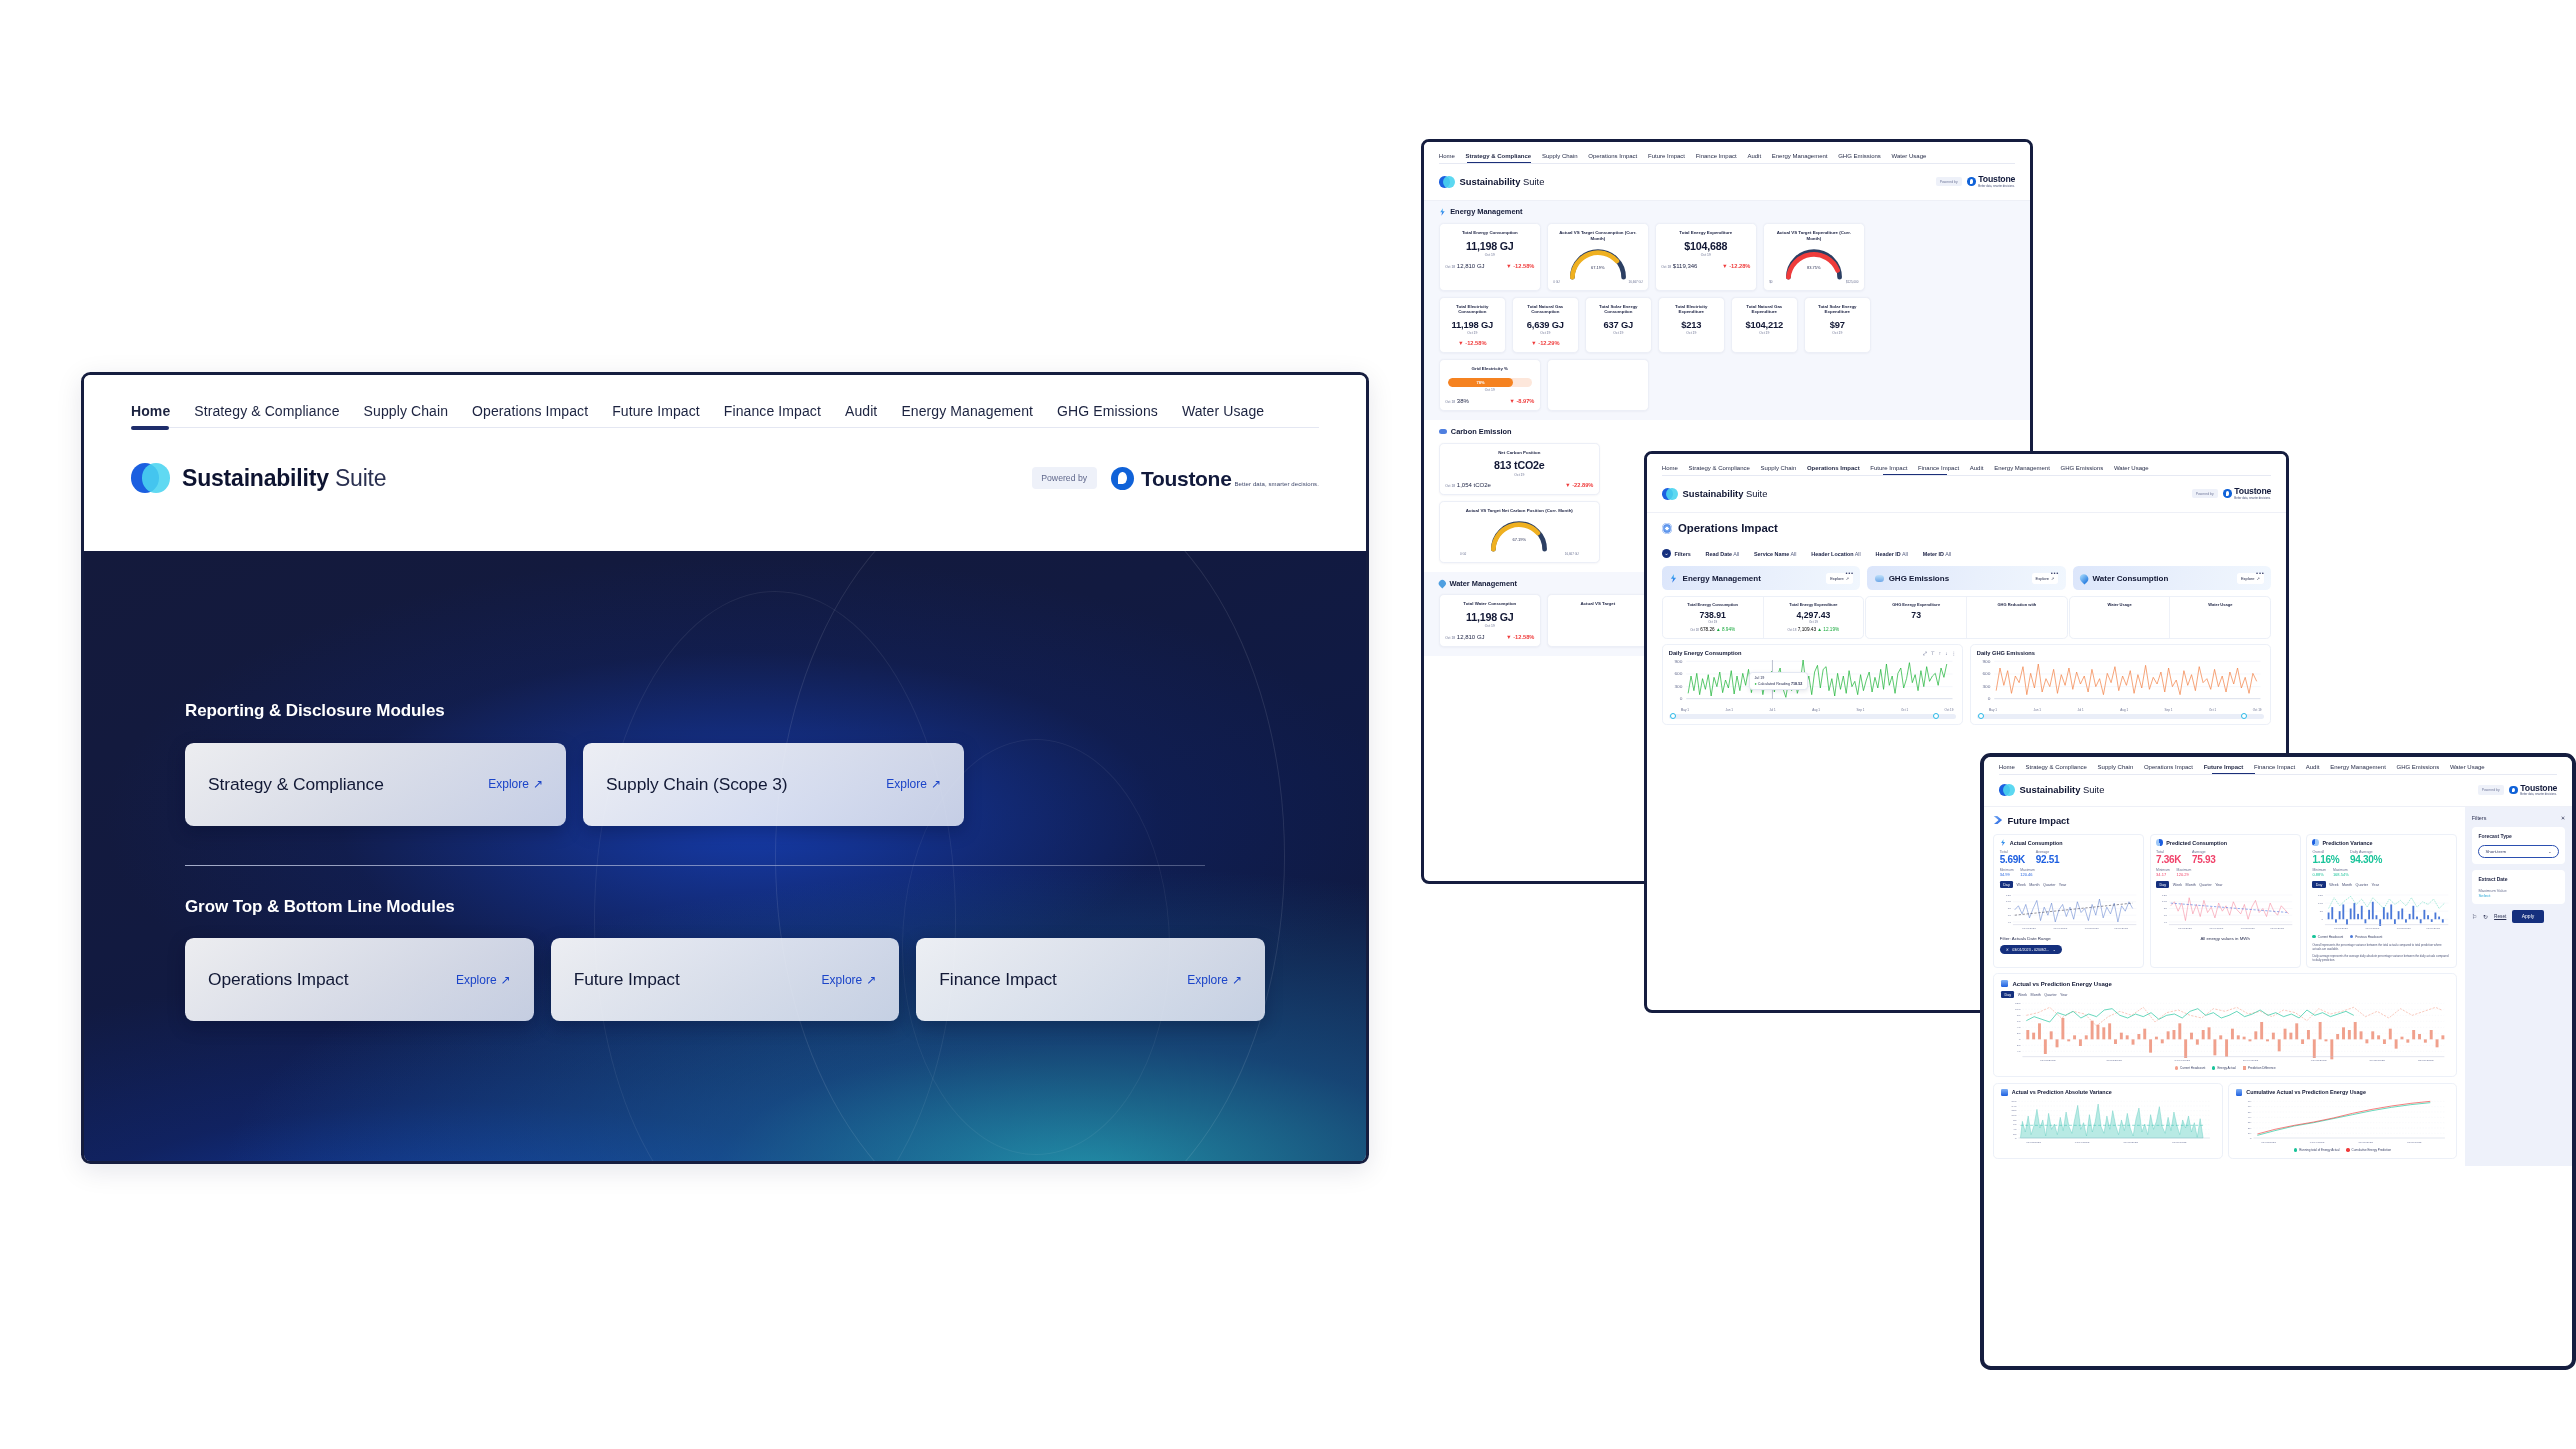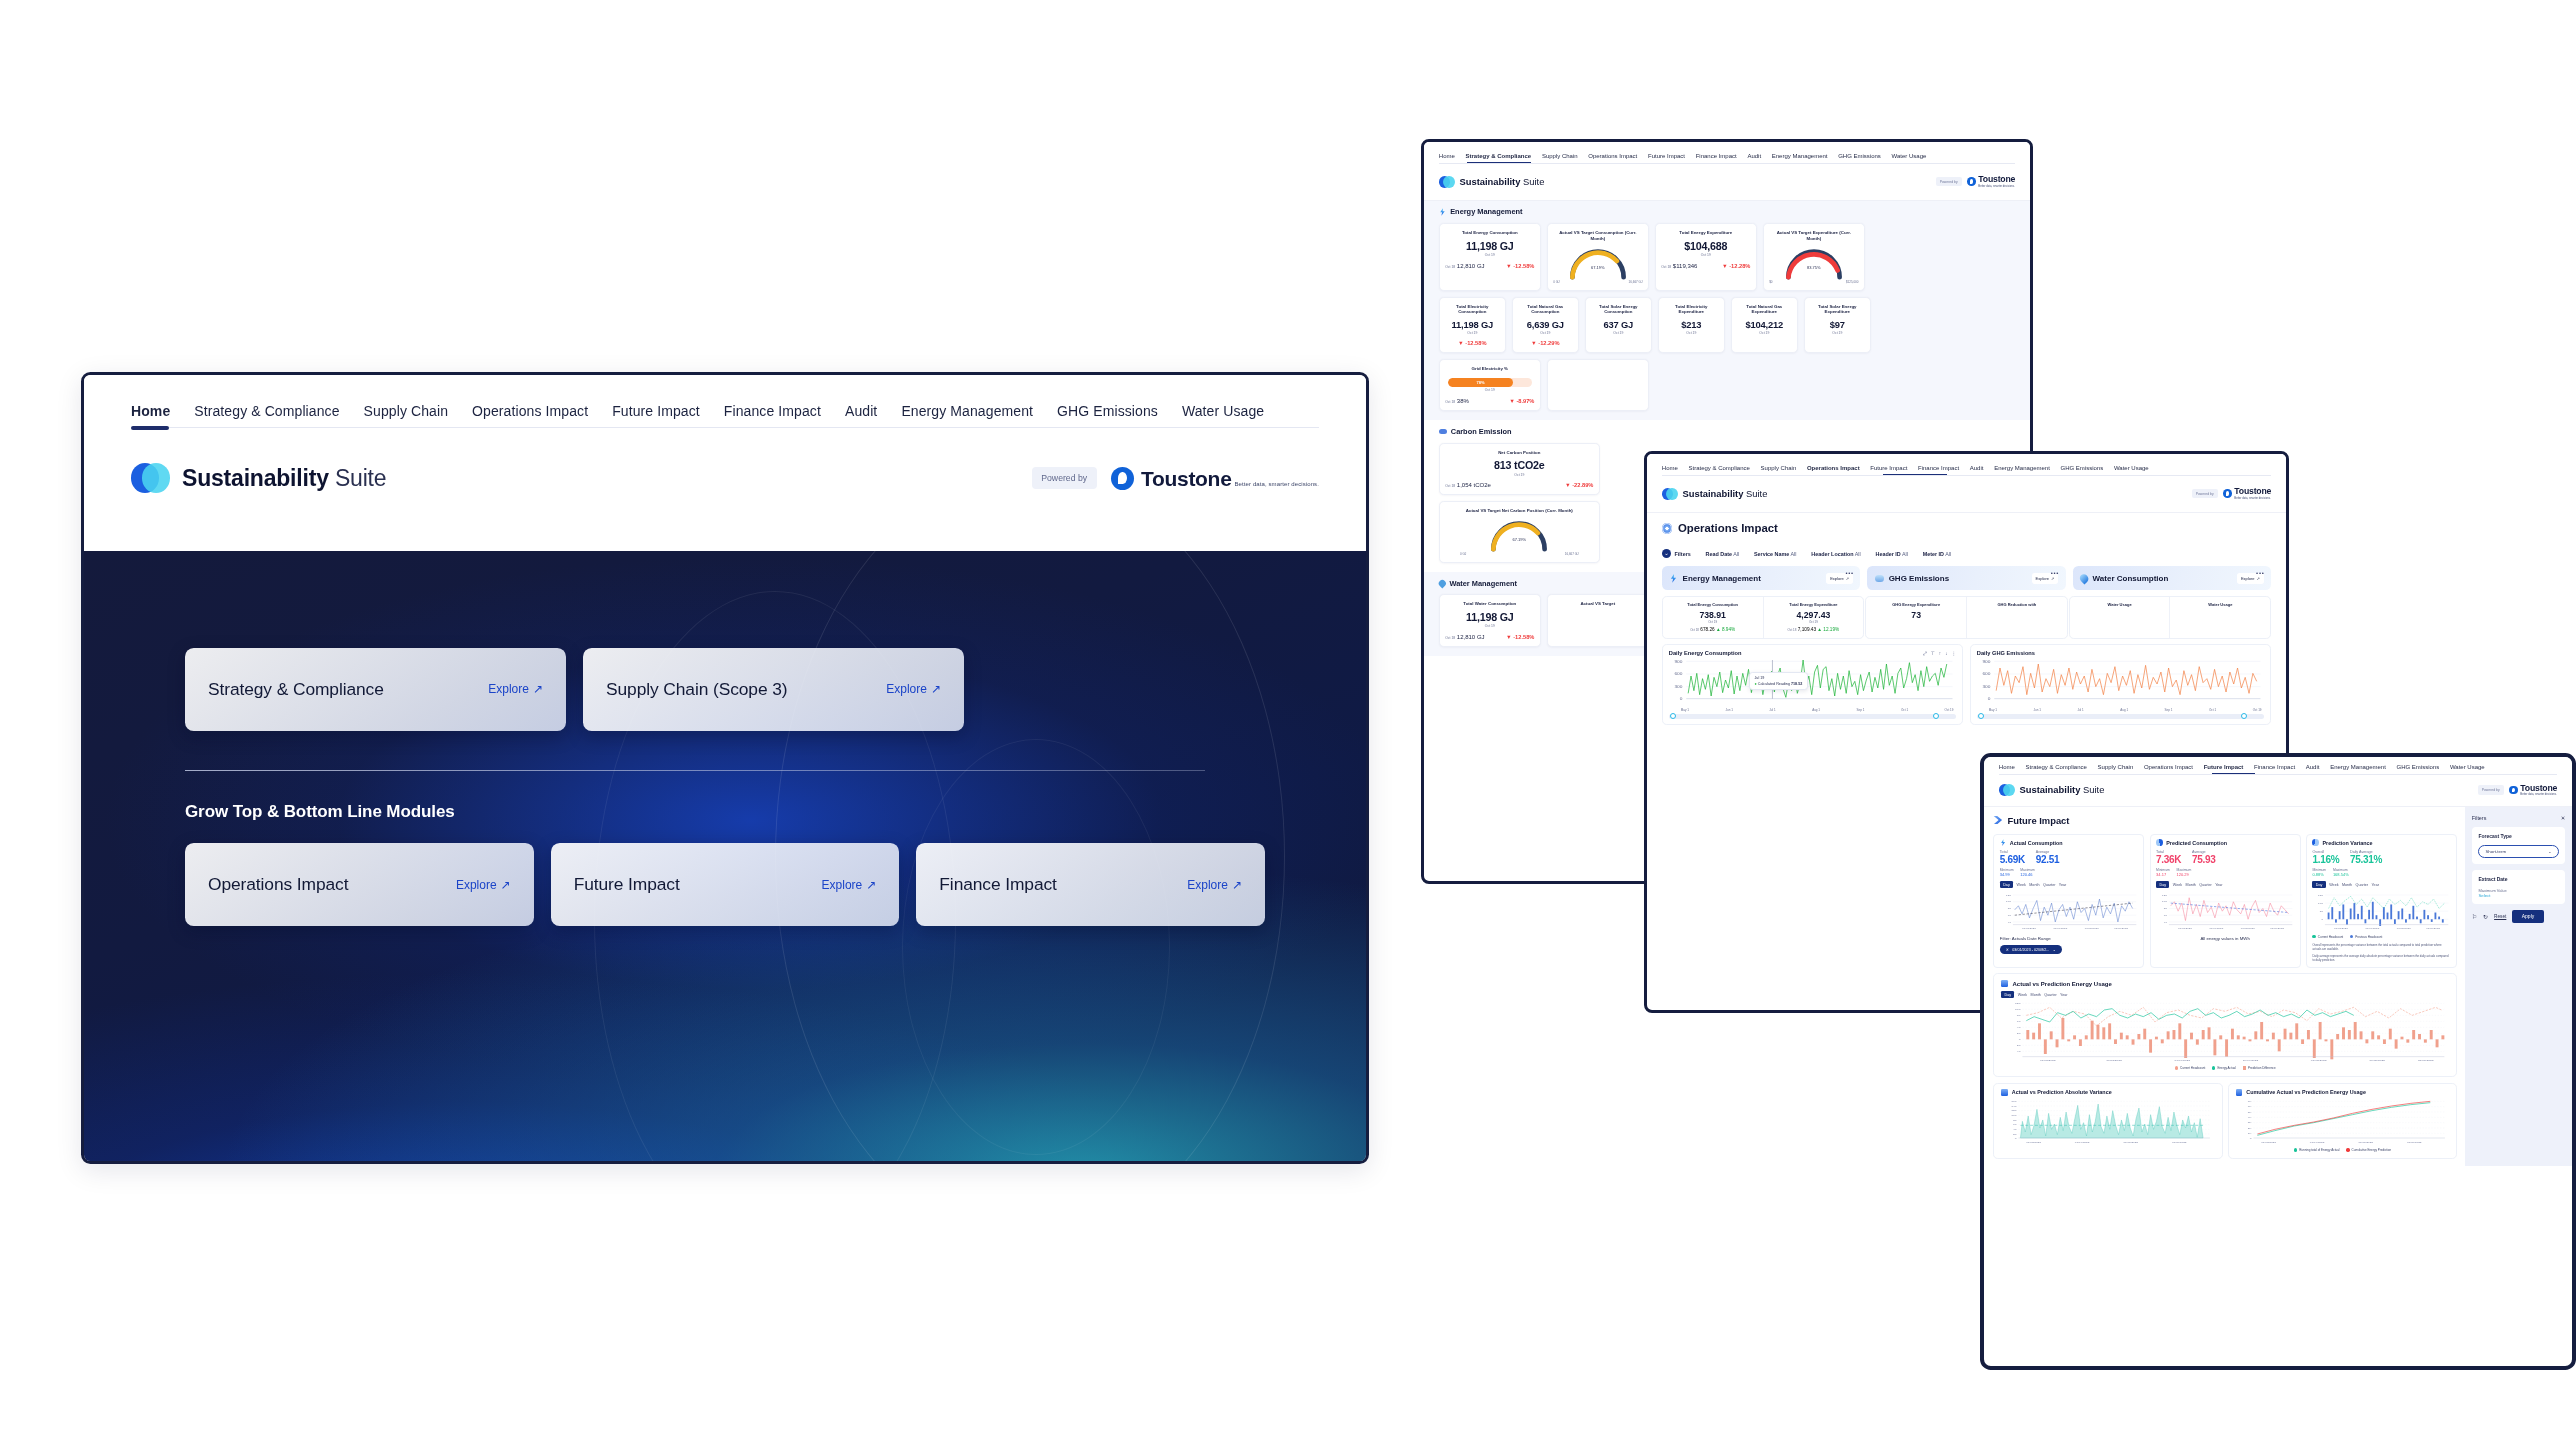--- a/index.html
+++ b/index.html
@@ -304,20 +304,21 @@
     </div>
   </div>
 
   <div class="hero-body">
     <span class="hero-ring r1"></span>
     <span class="hero-ring r2"></span>
     <span class="hero-ring r3"></span>
 
     <div class="hero-content">
 
+      <div class="section-label">Reporting &amp; Disclosure Modules</div>
       <div class="card-row">
         <div class="mod-card">
           <span class="mc-title">Strategy &amp; Compliance</span>
           <span class="mc-link">
             <span>Explore</span>
             <span>↗</span>
           </span>
         </div>
         <div class="mod-card">
           <span class="mc-title">Supply Chain (Scope 3)</span>
@@ -950,21 +951,21 @@
               <span style="width:6.7px;height:6.7px;border-radius:50%;background:conic-gradient(#9fc8f7 0 60%,#1d5fe0 60% 100%)"></span>
               <span>Prediction Variance</span>
             </div>
             <div class="pair">
               <span>
                   <div class="lab">Overall</div>
                   <div class="big" style="color:#19c49a">1.16%</div>
                 </span>
               <span>
                   <div class="lab">Daily Average</div>
-                  <div class="big" style="color:#19c49a">75.31%</div>
+                  <div class="big" style="color:#19c49a">94.30%</div>
                 </span>
             </div>
             <div class="mm">
               <span>
                   <div class="lab">Minimum</div>
                   <div class="v" style="color:#19c49a">0.88%</div>
                 </span>
               <span>
                   <div class="lab">Maximum</div>
                   <div class="v" style="color:#19c49a">168.54%</div>

